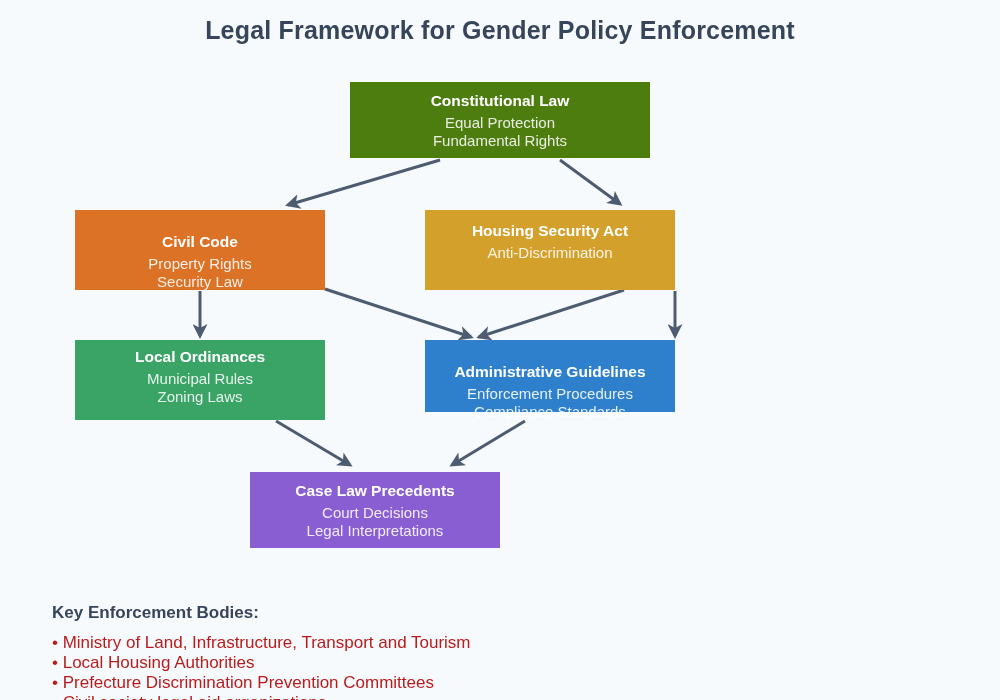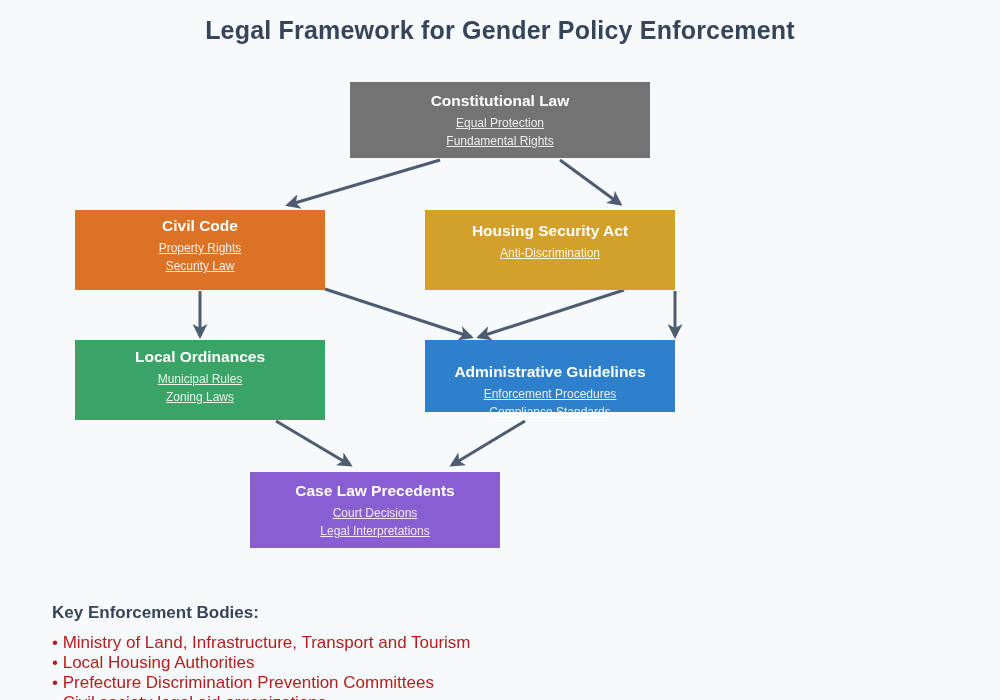--- a/index.html
+++ b/index.html
@@ -33,24 +33,23 @@
     text-align: center;
     padding-top: 9px;
   }
   .node-title {
     font-size: 15.5px; font-weight: bold;
     line-height: 20px;
     margin-bottom: 3px;
     color: #ffffff;
   }
   .node-line {
-    font-size: 12px;
+    font-size: 15px;
     line-height: 18px;
     color: rgba(255,255,255,0.88);
-    text-decoration: underline;
   }
 
   .key-section { position: absolute; left: 52px; top: 603px; width: 700px; }
   .key-heading {
     font-size: 17px; font-weight: bold;
     color: #36455a;
     margin-bottom: 10px;
   }
   .key-item {
     font-size: 17px;
@@ -74,27 +73,27 @@
     <line x1="440" y1="160" x2="288" y2="205" marker-end="url(#ah)"></line>
     <line x1="560" y1="160" x2="620" y2="204" marker-end="url(#ah)"></line>
     <line x1="200" y1="291" x2="200" y2="336" marker-end="url(#ah)"></line>
     <line x1="325" y1="289" x2="471" y2="337" marker-end="url(#ah)"></line>
     <line x1="624" y1="290" x2="479" y2="337" marker-end="url(#ah)"></line>
     <line x1="675" y1="291" x2="675" y2="336" marker-end="url(#ah)"></line>
     <line x1="276" y1="421" x2="350" y2="465" marker-end="url(#ah)"></line>
     <line x1="525" y1="421" x2="452" y2="465" marker-end="url(#ah)"></line>
   </svg>
 
-  <div class="node" style="left: 350px; top: 82px; width: 300px; height: 76px; background: #737373;">
+  <div class="node" style="left: 350px; top: 82px; width: 300px; height: 76px; background: #4d7c0f;">
     <div class="node-title">Constitutional Law</div>
     <div class="node-line">Equal Protection</div>
     <div class="node-line">Fundamental Rights</div>
   </div>
 
-  <div class="node" style="left: 75px; top: 210px; width: 250px; height: 80px; padding-top: 6px; background: rgb(220, 114, 38);">
+  <div class="node" style="left: 75px; top: 210px; width: 250px; height: 80px; padding-top: 22px; background: rgb(220, 114, 38);">
     <div class="node-title">Civil Code</div>
     <div class="node-line">Property Rights</div>
     <div class="node-line">Security Law</div>
   </div>
 
   <div class="node" style="left: 425px; top: 210px; width: 250px; height: 80px; padding-top: 11px; background: rgb(211, 160, 44);">
     <div class="node-title">Housing Security Act</div>
     <div class="node-line">Anti-Discrimination</div>
   </div>
 

